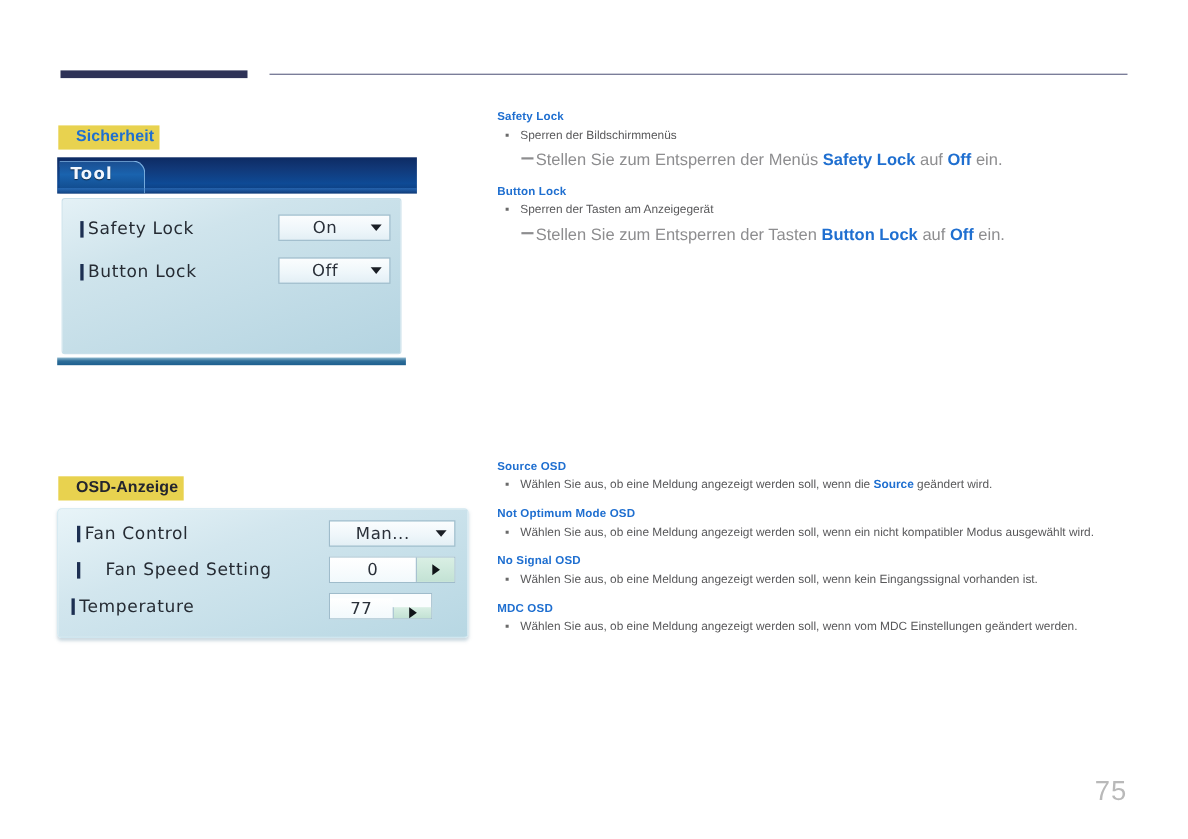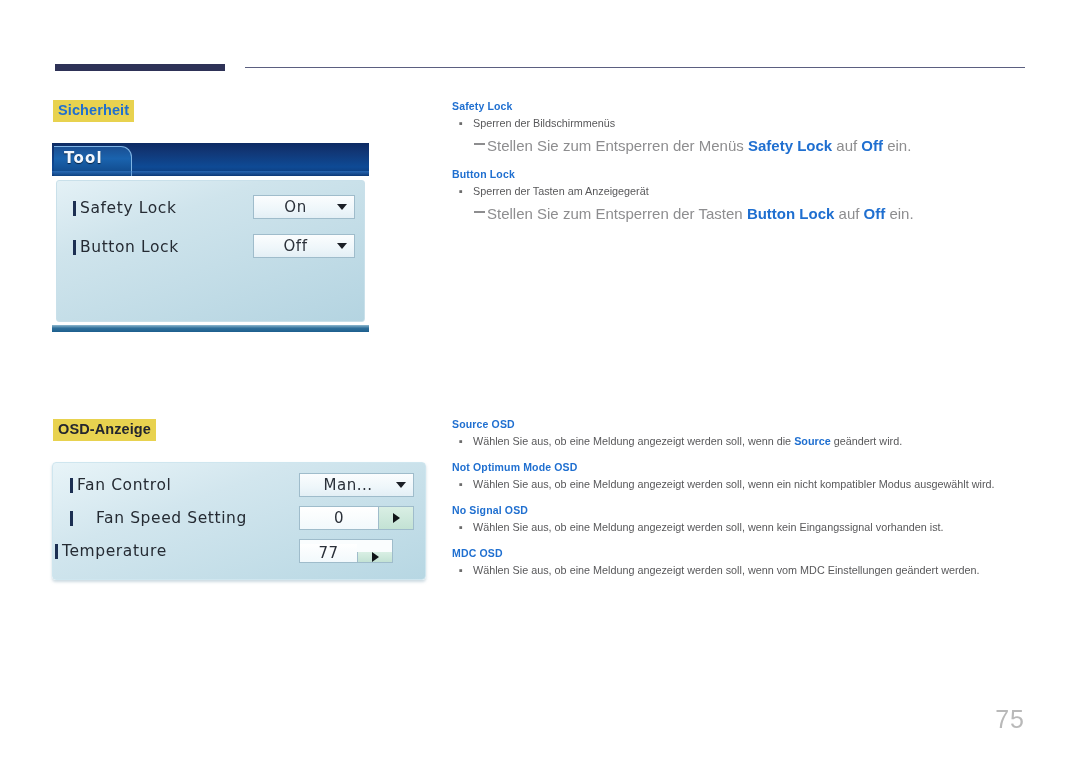--- a/index.html
+++ b/index.html
@@ -40,23 +40,24 @@
     height: 1px;
     background: #5b5f80;
   }
 
   
   .section-heading {
     position: absolute;
     font-size: 14.5px;
     font-weight: bold;
     background: #e8d24f;
-    padding: 2px 5px 3px 5px;
+    padding: 2px 5px 3px 16px;
     line-height: 1.15;
     letter-spacing: 0.1px;
+    margin-top: 14px;
   }
   .section-heading.blue { color: #1f6fd0; }
   .section-heading.dark { color: #23252e; }
 
   #heading-sicherheit { left: 53px; top: 100px; }
   #heading-osd { left: 53px; top: 419px; }
 
   
   .device-panel {
     position: absolute;
@@ -70,20 +71,21 @@
     width: 317px;
     height: 189px;
   }
   #panel-tool .panel-titlebar {
     position: absolute;
     left: 0; top: 0;
     width: 100%;
     height: 33px;
     background: linear-gradient(180deg, #0d2b63 0%, #113776 28%, #0e4a95 72%, #0d3a78 100%);
     overflow: hidden;
+    padding-left: 10px;
   }
   #panel-tool .panel-titlebar::after {
     content: "";
     position: absolute;
     left: 0; right: 0; bottom: 0;
     height: 5px;
     background: linear-gradient(180deg, rgba(60,130,210,0.55), rgba(10,40,90,0.1));
   }
   #panel-tool .panel-tab {
     position: absolute;
@@ -359,21 +361,21 @@
     <span class="row-marker"></span>
     <span class="row-label">Fan Speed Setting</span>
   </div>
   <div class="osd-stepper" style="left:246px; top:43px; width:115px;">
     <span class="st-value">0</span>
     <span class="st-btn">
       <span class="st-caret"></span>
     </span>
   </div>
 
-  <div class="osd-row" style="left:2px; top:75px;">
+  <div class="osd-row" style="left:12px; top:75px;">
     <span class="row-marker"></span>
     <span class="row-label">Temperature</span>
   </div>
   <div class="osd-stepper" style="left:246px; top:76px; width:94px;align-items:flex-end;">
     <span class="st-value">77</span>
     <span class="st-btn">
       <span class="st-caret"></span>
     </span>
   </div>
 

